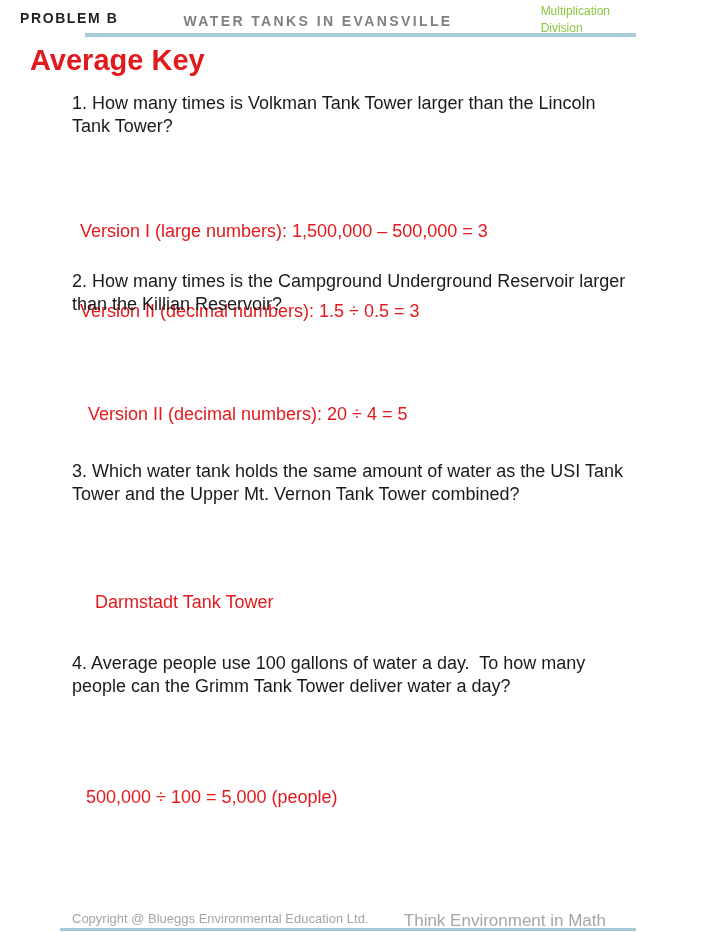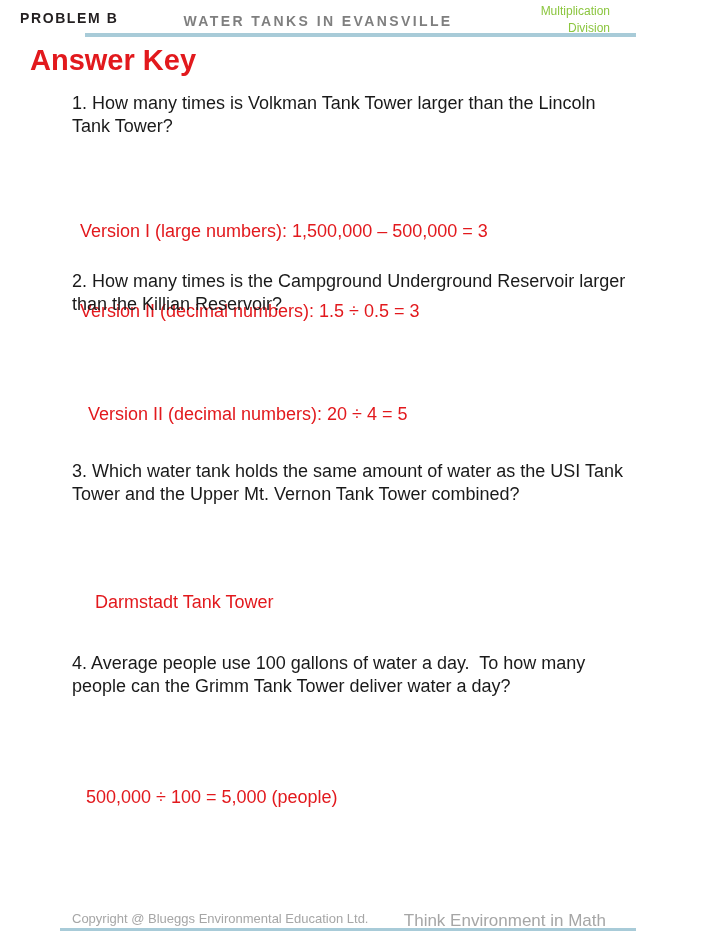--- a/index.html
+++ b/index.html
@@ -34,21 +34,20 @@
     text-align: center;
     font-size: 14px;
     font-weight: bold;
     letter-spacing: 2.4px;
     color: var(--title-gray, #7f7f7f);
   }
   .topics {
     position: absolute;
     right: 26px;
     top: 3px;
-    text-align: right;
     font-size: 12px;
     line-height: 17px;
     color: var(--topic-green, #8cc640);
   }
   .rule {
     position: absolute;
     background: var(--rule-blue, #a8cbd8);
   }
   .rule-top {
     left: 85px;
@@ -126,21 +125,21 @@
 <div class="page">
 
   <div class="problem-label">PROBLEM B</div>
   <div class="doc-title">WATER TANKS IN EVANSVILLE</div>
   <div class="topics">
     <div>Multiplication</div>
     <div>Division</div>
   </div>
   <div class="rule rule-top"></div>
 
-  <h1 class="answer-key">Answer Key</h1>
+  <h1 class="answer-key">Average Key</h1>
 
   <div class="question q1">
     <div class="q-line">1. How many times is Volkman Tank Tower larger than the Lincoln</div>
     <div class="q-line">Tank Tower?</div>
   </div>
   <div class="answer a1">
     <div class="ans-line">Version I (large numbers): 1,500,000 – 500,000 = 3</div>
     <div class="ans-line">Version II (decimal numbers): 1.5 ÷ 0.5 = 3</div>
   </div>
 

